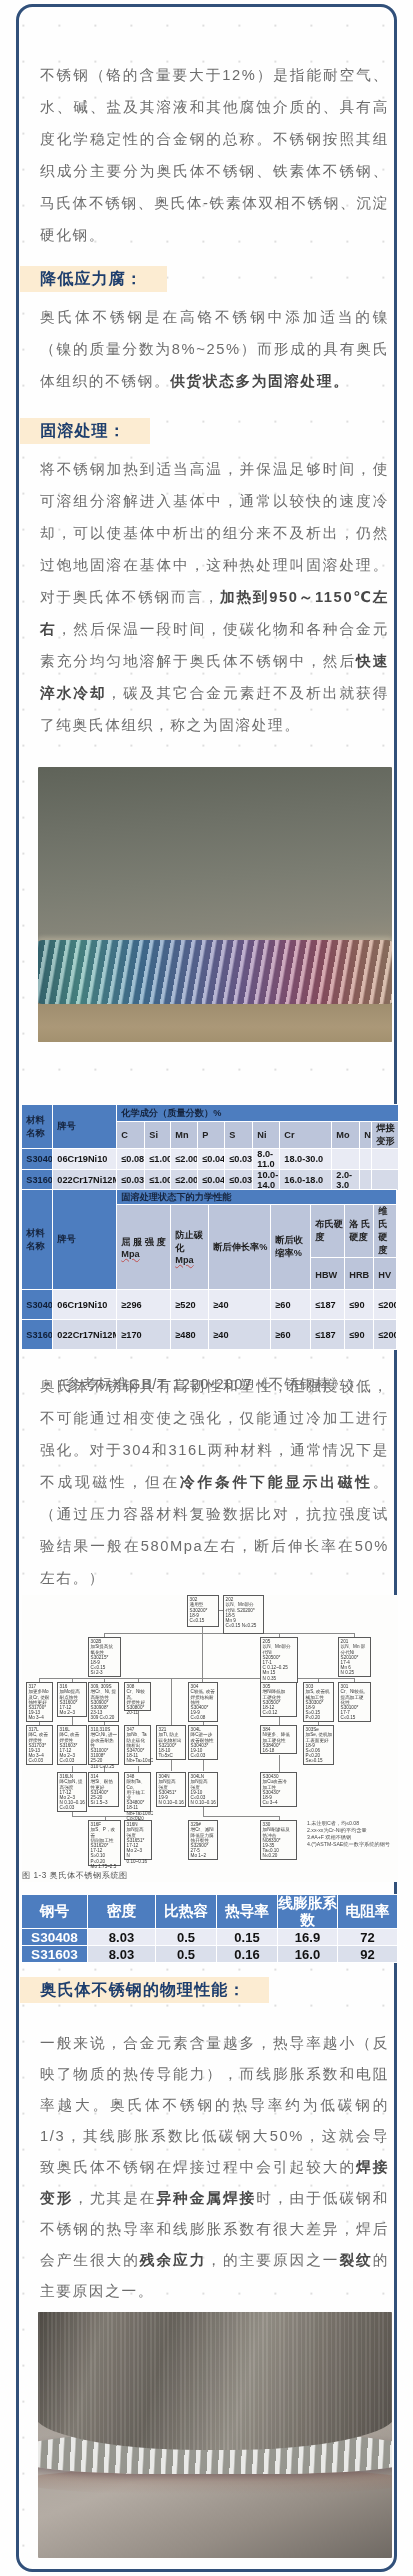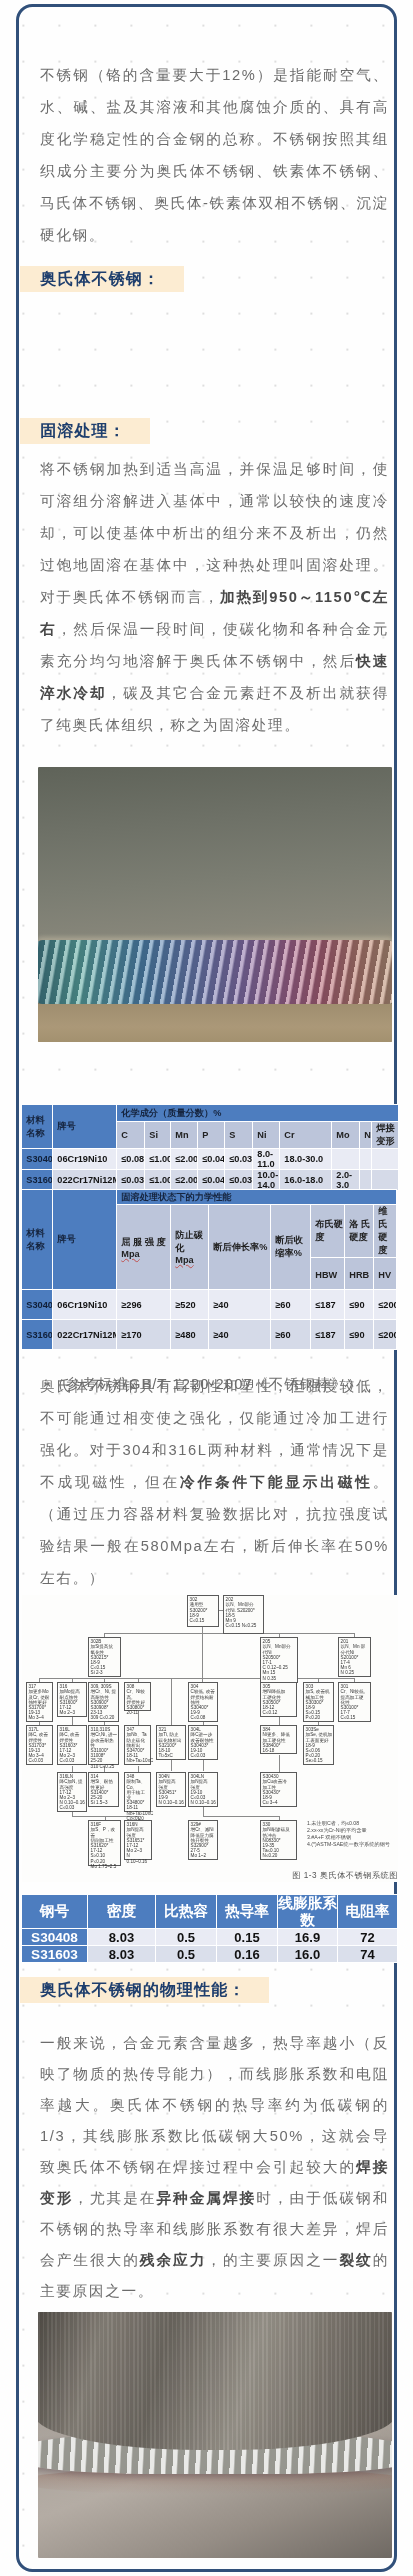--- a/index.html
+++ b/index.html
@@ -105,33 +105,34 @@
   .dbox{
     position:absolute;border:0.5px solid #5a5a5a;background:#fcfcfa;
     font-size:4.6px;line-height:5.2px;padding:1.1px 0.5px 0.5px 1.6px;
     color:#333;box-sizing:border-box;
   }
   .dline{position:absolute;background:#8a8a8a;}
   .dnotes{
     position:absolute;font-size:5.2px;line-height:7px;color:#4a4a4a;
   }
   .dcaption{
-    position:absolute;left:0;width:100%;text-align:right;
+    position:absolute;left:0;width:100%;text-align:left;
     font-size:8.2px;color:#555;letter-spacing:0.5px;
   }
 </style>
 </head>
 <body>
 
 <div class="page">
   <div class="frame"></div>
 
   <div class="para" style="top:59px"><span>不锈钢（铬的含量要大于12%）是指能耐空气、水、碱、盐及其溶液和其他腐蚀介质的、具有高度化学稳定性的合金钢的总称。不锈钢按照其组织成分主要分为奥氏体不锈钢、铁素体不锈钢、马氏体不锈钢、奥氏体-铁素体双相不锈钢、沉淀硬化钢。</span></div>
 
-  <div class="band" style="top:266px"><span>奥氏体不锈钢：</span></div>
+  <div class="band" style="top:266px"><span>降低应力腐：</span></div>
+  <div class="para" style="top:301px"><span>奥氏体不锈钢是在高铬不锈钢中添加适当的镍（镍的质量分数为8%~25%）而形成的具有奥氏体组织的不锈钢。</span><b>供货状态多为固溶处理。</b></div>
 
   <div class="band" style="top:418px"><span>固溶处理：</span></div>
   <div class="para" style="top:453px"><span>将不锈钢加热到适当高温，并保温足够时间，使可溶组分溶解进入基体中，通常以较快的速度冷却，可以使基体中析出的组分来不及析出，仍然过饱地固溶在基体中，这种热处理叫固溶处理。对于奥氏体不锈钢而言，</span><b>加热到950～1150℃左右</b><span>，然后保温一段时间，使碳化物和各种合金元素充分均匀地溶解于奥氏体不锈钢中，然后</span><b>快速淬水冷却</b><span>，碳及其它合金元素赶不及析出就获得了纯奥氏体组织，称之为固溶处理。</span></div>
 
   <div class="photo photo1" style="top:767px">
     <div class="weld-band"></div>
     <div class="plate-bottom"></div>
   </div>
 
 
@@ -596,21 +597,21 @@
       <td class="val">0.15</td>
       <td class="val">16.9</td>
       <td class="val">72</td>
     </tr>
     <tr class="r2" style="height:17px">
       <td class="lab">S31603</td>
       <td class="val">8.03</td>
       <td class="val">0.5</td>
       <td class="val">0.16</td>
       <td class="val">16.0</td>
-      <td class="val">74</td>
+      <td class="val">92</td>
     </tr>
   </tbody>
     </table>
 
   <div class="band" style="top:1977px"><span>奥氏体不锈钢的物理性能：</span></div>
   <div class="para" style="top:2028px;line-height:31px"><span>一般来说，合金元素含量越多，热导率越小（反映了物质的热传导能力），而线膨胀系数和电阻率越大。奥氏体不锈钢的热导率约为低碳钢的1/3，其线膨胀系数比低碳钢大50%，这就会导致奥氏体不锈钢在焊接过程中会引起较大的</span><b>焊接变形</b><span>，尤其是在</span><b>异种金属焊接</b><span>时，由于低碳钢和不锈钢的热导率和线膨胀系数有很大差异，焊后会产生很大的</span><b>残余应力</b><span>，的主要原因之一</span><b>裂纹</b><span>的主要原因之一。</span></div>
 
   <div class="photo photo2" style="top:2312px">
     <div class="haz"></div>
     <div class="weld-arc"></div>

